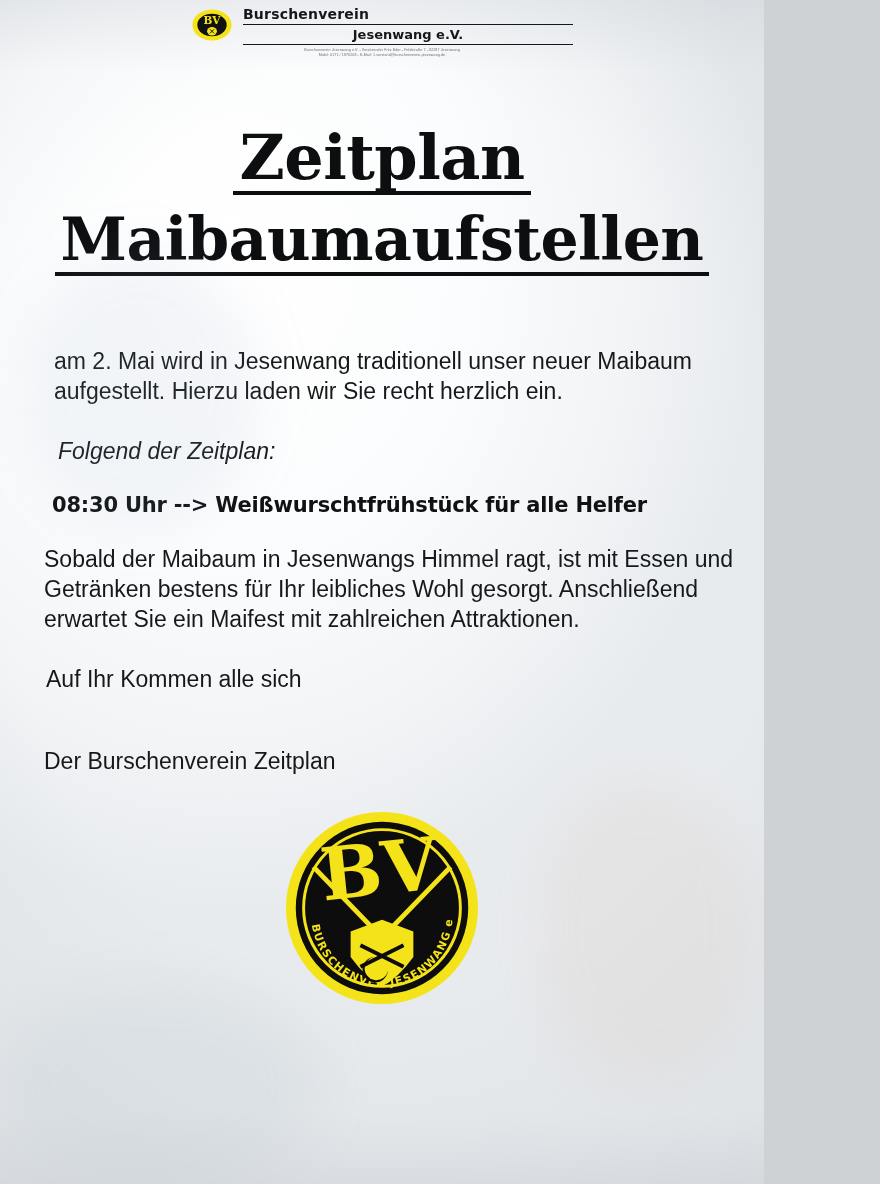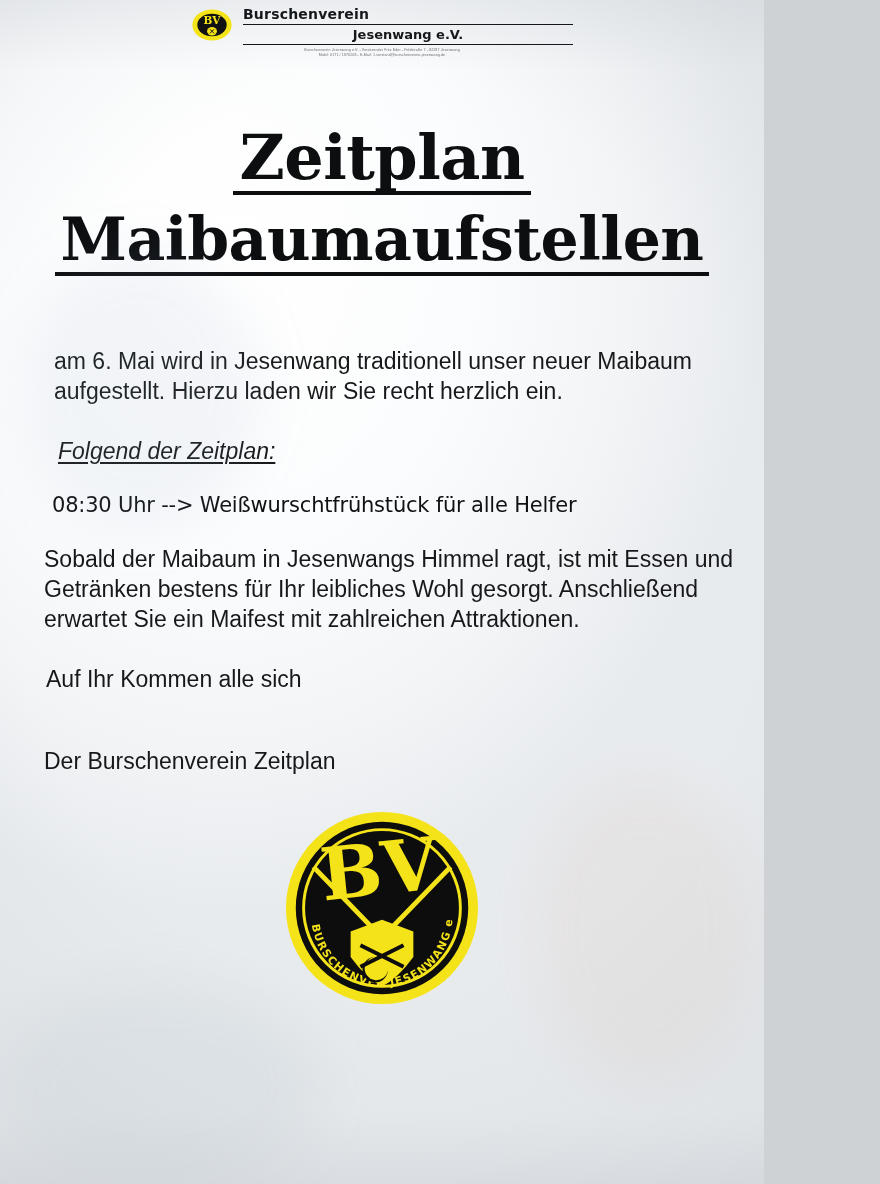--- a/index.html
+++ b/index.html
@@ -135,27 +135,26 @@
     font-size: 23px;
     line-height: 30px;
     color: #16181a;
     margin: 0;
   }
   .greeting { margin-left: 18px; margin-bottom: 26px; }
   .intro { margin-left: 12px; margin-bottom: 30px; max-width: 760px; }
   .schedule-label {
     margin-left: 16px;
     font-style: italic;
-    text-decoration: underline;
     text-underline-offset: 3px;
     margin-bottom: 26px;
   }
   .slot {
     font-family: "DejaVu Sans", sans-serif;
-    font-weight: normal;
+    font-weight: bold;
     font-size: 21px;
     line-height: 26px;
     color: #0f1113;
     margin-left: 10px;
     margin-bottom: 26px;
     letter-spacing: -0.2px;
   }
   .outro { margin-left: 2px; margin-bottom: 30px; max-width: 820px; }
   .closing { margin-left: 4px; margin-bottom: 52px; }
   .signature { margin-left: 2px; }
@@ -212,21 +211,21 @@
         <span>Mobil: 0171 / 1876208  -  E-Mail: 1.vorstand@burschenverein-jesenwang.de</span>
       </div>
     </div>
 
     <div class="title-block">
       <div><span class="title-main">Zeitplan</span></div>
       <div><span class="title-sub">Maibaumaufstellen</span></div>
     </div>
 
     <div class="body-block">
-      <p class="p intro">am 6. Mai wird in Jesenwang traditionell unser neuer Maibaum aufgestellt. Hierzu laden wir Sie recht herzlich ein.</p>
+      <p class="p intro">am 2. Mai wird in Jesenwang traditionell unser neuer Maibaum aufgestellt. Hierzu laden wir Sie recht herzlich ein.</p>
       <p class="p schedule-label">Folgend der Zeitplan:</p>
 
       <p class="slot">08:30 Uhr --&gt; Weißwurschtfrühstück für alle Helfer</p>
 
       <p class="p outro">Sobald der Maibaum in Jesenwangs Himmel ragt, ist mit Essen und Getränken bestens für Ihr leibliches Wohl gesorgt. Anschließend erwartet Sie ein Maifest mit zahlreichen Attraktionen.</p>
       <p class="p closing">Auf Ihr Kommen alle sich</p>
       <p class="p signature">Der Burschenverein Zeitplan</p>
     </div>
 
     <div class="emblem-wrap">

